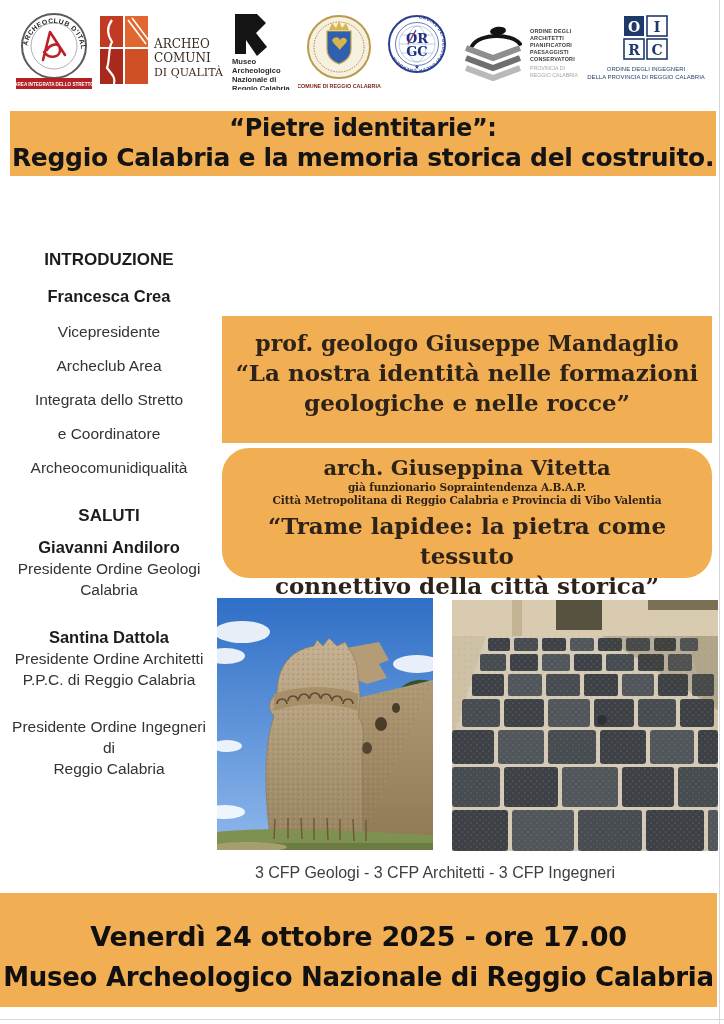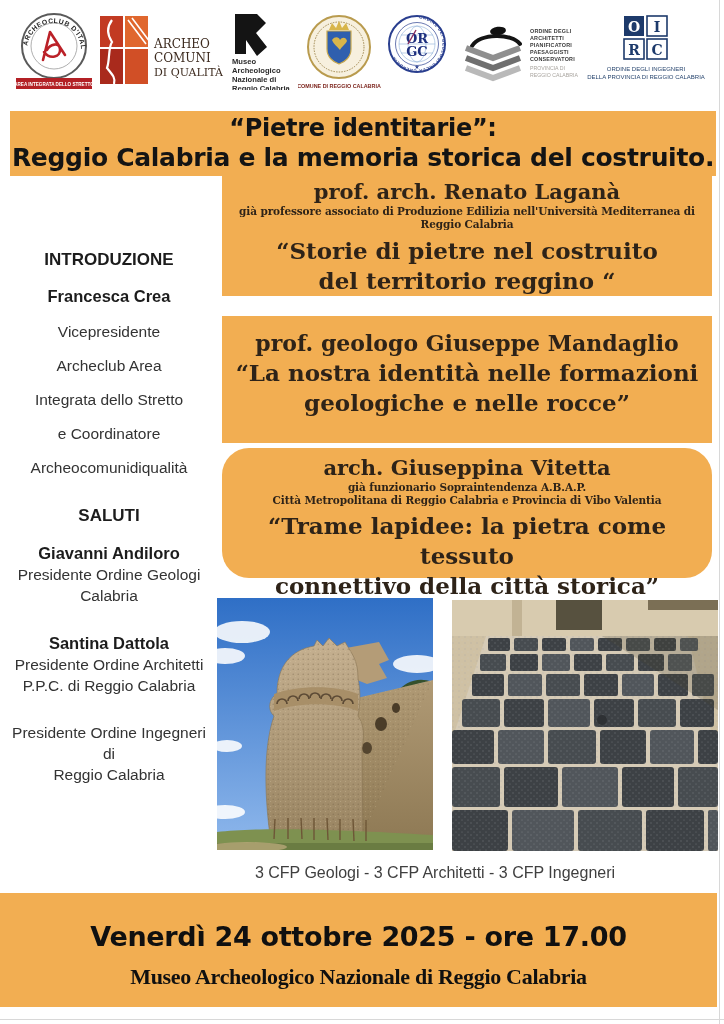--- a/index.html
+++ b/index.html
@@ -13,29 +13,29 @@
   .title-banner{left:10px;top:111px;width:706px;height:65px;background:#F2AE52;
                 text-align:center;color:#141414;font-family:"DejaVu Sans",sans-serif;
                 font-weight:bold;letter-spacing:-0.3px;padding-top:2px;box-sizing:border-box;}
   .title-line1{font-size:24px;line-height:30px;}
   .title-line2{font-size:25px;line-height:30px;}
 
   .footer-banner{left:0;top:893px;width:717px;height:114px;background:#F2AE52;
                  text-align:center;color:#101010;font-family:"DejaVu Sans",sans-serif;
                  font-weight:bold;letter-spacing:-0.3px;padding-top:24px;box-sizing:border-box;}
   .footer-line1{font-size:27px;line-height:40px;}
-  .footer-line2{font-size:22px;line-height:40px;font-family:Liberation Serif, serif;}
+  .footer-line2{font-size:26px;line-height:40px;}
 
   
   .sidebar{left:0;top:250px;width:218px;text-align:center;color:#2e2e2e;}
   .sb-heading{font-size:17px;font-weight:bold;color:#1c1c1c;margin-bottom:17px;}
   .sb-name{font-size:16.5px;font-weight:bold;color:#1c1c1c;margin-bottom:17px;}
   .sb-line{font-size:15.5px;line-height:18px;margin-bottom:16px;color:#333;}
   .saluti{left:0;top:506px;width:218px;text-align:center;color:#2e2e2e;}
-  .saluti .sb-heading{margin-bottom:16px;}
+  .saluti .sb-heading{margin-bottom:10px;}
   .sal-group{margin-bottom:24px;}
   .sal-name{font-size:16.5px;font-weight:bold;color:#1c1c1c;line-height:22px;}
   .sal-role{font-size:15.5px;line-height:21px;color:#333;}
 
   
   .talk{background:#F2AE52;left:222px;width:490px;text-align:center;
         color:#2E2318;font-family:"DejaVu Serif","Liberation Serif",serif;box-sizing:border-box;}
   .talk1{top:170px;height:126px;padding-top:9px;}
   .talk2{top:316px;height:127px;padding-top:12px;}
   .talk3{top:448px;height:130px;padding-top:7px;border-radius:27px;}
@@ -195,26 +195,20 @@
       <div class="sal-role">Presidente Ordine Architetti</div>
       <div class="sal-role">P.P.C. di Reggio Calabria</div>
     </div>
     <div class="sal-group" style="margin-top:26px;">
       <div class="sal-role">Presidente Ordine Ingegneri</div>
       <div class="sal-role">di</div>
       <div class="sal-role">Reggio Calabria</div>
     </div>
   </div>
 
-  <div class="abs talk talk1">
-    <div class="talk-speaker">prof. arch. Renato Laganà</div>
-    <div class="talk-aff">già professore associato di Produzione Edilizia nell'Università Mediterranea di Reggio Calabria</div>
-    <div class="talk-quote" style="margin-top:5px;">“Storie di pietre nel costruito</div>
-    <div class="talk-quote">del territorio reggino “</div>
-  </div>
 
   <div class="abs talk talk2">
     <div class="talk-speaker">prof. geologo Giuseppe Mandaglio</div>
     <div class="talk-quote">“La nostra identità nelle formazioni</div>
     <div class="talk-quote">geologiche e nelle rocce”</div>
   </div>
 
   <div class="abs talk talk3">
     <div class="talk-speaker">arch. Giuseppina Vitetta</div>
     <div class="talk-aff">già funzionario Sopraintendenza A.B.A.P.</div>

